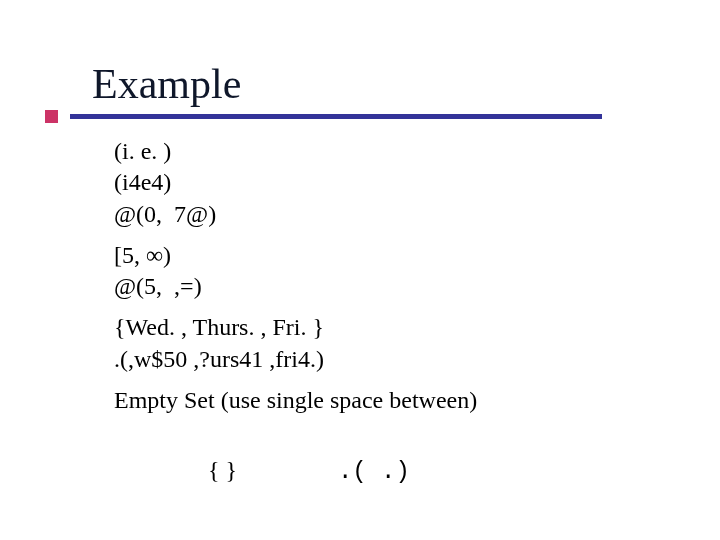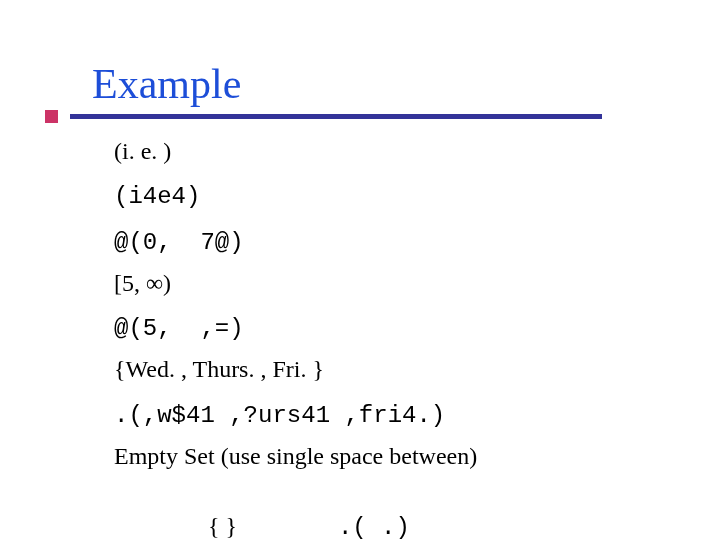--- a/index.html
+++ b/index.html
@@ -7,21 +7,21 @@
   .slide {
     position: relative;
     width: 720px;
     height: 540px;
     background: #ffffff;
     padding-top: 60px;
     padding-left: 92px;
   }
   .title {
     font-size: 42px;
-    color: #1d4ed8;
+    color: #0f172a;
     font-family: "Times New Roman", Times, serif;
     margin-bottom: 6px;
   }
   .underline {
     position: relative;
     height: 5px;
     width: 560px;
     margin-left: -50px;
     margin-bottom: 18px;
   }
@@ -45,25 +45,25 @@
     padding-left: 22px;
   }
   .line-plain {
     font-family: "Times New Roman", Times, serif;
     font-size: 24px;
     color: #000;
     line-height: 1.22;
     margin-top: 12px;
   }
   .line-mono {
-    font-family: Liberation Mono, monospace;
+    font-family: Liberation Serif, serif;
     font-size: 24px;
     color: #000;
     line-height: 1.22;
-    margin-top: 16px;
+    margin-top: 2px;
     white-space: pre;
   }
   .indent1 { padding-left: 58px; }
   .row-inline { white-space: pre; }
   .row-inline .plain-seg {
     font-family: "Times New Roman", Times, serif;
     font-size: 24px;
   }
   .row-inline .mono-seg {
     font-family: "Courier New", Courier, monospace;
@@ -84,21 +84,21 @@
 
     <div class="line-plain">(i. e. )</div>
     <div class="line-mono">(i4e4)</div>
 
     <div class="line-mono">@(0,  7@)</div>
 
     <div class="line-plain">[5, ∞)</div>
     <div class="line-mono">@(5,  ,=)</div>
 
     <div class="line-plain">{Wed. , Thurs. , Fri. }</div>
-    <div class="line-mono">.(,w$41 ,?urs41 ,fri4.)</div>
+    <div class="line-mono">.(,w$50 ,?urs41 ,fri4.)</div>
 
     <div class="line-plain">Empty Set (use single space between)</div>
     <div class="line-plain indent1 row-inline">
       <span class="plain-seg">{ }</span><span class="mono-seg">       </span><span class="mono-seg">.( .)</span>
     </div>
 
   </div>
 </div>
 
 </body></html>

